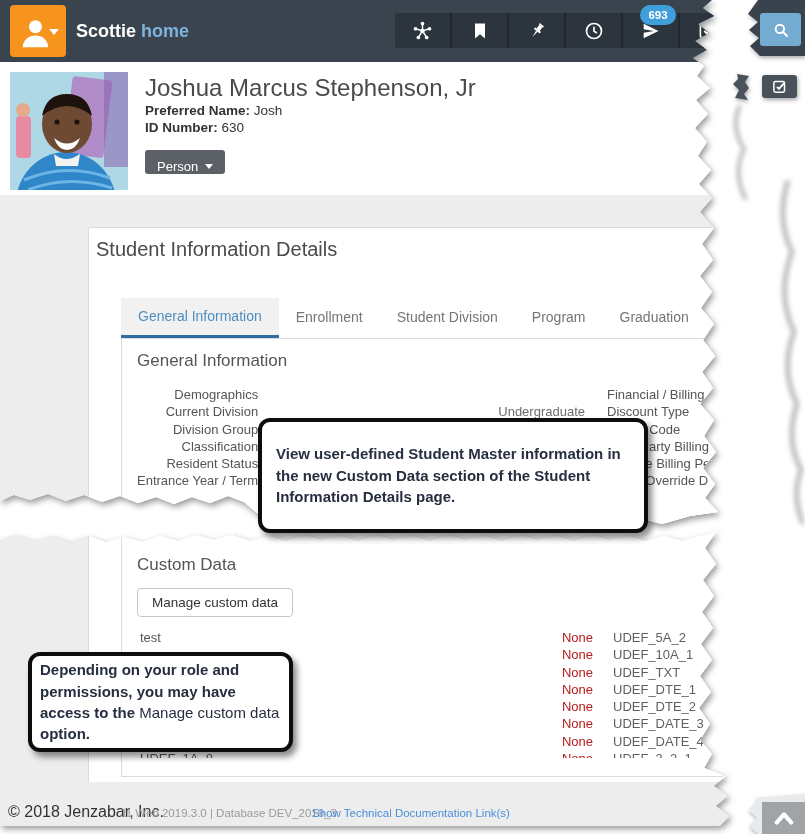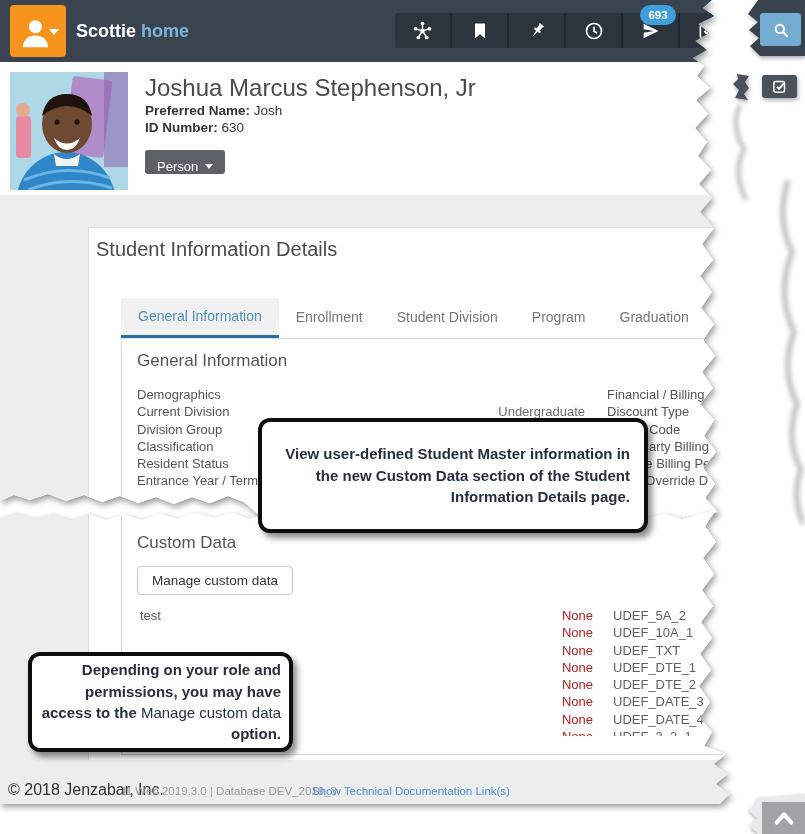--- a/index.html
+++ b/index.html
@@ -7,21 +7,21 @@
          font-family:"Liberation Sans",sans-serif;color:#555;}
   .abs{position:absolute;}
 
   
   .tear-shadow{filter:drop-shadow(2px 3px 3px rgba(0,0,0,.40));}
   .tear-shadow-soft{filter:drop-shadow(1px 2px 2px rgba(0,0,0,.35));}
 
   #topfrag{position:absolute;left:0;top:0;width:805px;height:540px;background:#fff;
     clip-path:polygon(0 0,712px 0,703px 8px,714px 16px,698px 24px,709px 33px,695px 41px,707px 50px,693px 58px,704px 66px,697px 76px,710px 88px,696px 100px,708px 114px,695px 128px,707px 142px,698px 156px,711px 170px,699px 184px,712px 198px,700px 212px,714px 228px,702px 244px,713px 260px,700px 276px,712px 292px,701px 308px,714px 324px,703px 340px,715px 356px,702px 372px,713px 388px,700px 404px,714px 420px,704px 436px,716px 452px,703px 468px,715px 484px,705px 498px,718px 512px,690px 516px,662px 524px,634px 517px,606px 525px,578px 518px,550px 526px,522px 519px,494px 526px,466px 519px,438px 525px,410px 518px,382px 524px,354px 517px,326px 523px,298px 515px,272px 521px,258px 514px,244px 502px,228px 496px,210px 503px,192px 497px,174px 504px,156px 497px,138px 503px,120px 496px,102px 502px,84px 495px,66px 501px,48px 494px,30px 500px,14px 495px,0 501px);}
 
-  #botfrag{position:absolute;left:0;top:508px;width:805px;height:296px;background:#ededee;
+  #botfrag{position:absolute;left:0;top:530px;width:805px;height:296px;background:#ededee;
     clip-path:polygon(0 10px,16px 5px,34px 11px,52px 6px,70px 12px,88px 6px,106px 12px,124px 7px,142px 12px,160px 6px,178px 11px,196px 5px,214px 10px,232px 5px,250px 11px,268px 6px,286px 11px,304px 5px,322px 10px,340px 6px,358px 11px,376px 5px,394px 10px,412px 6px,430px 11px,448px 5px,466px 10px,484px 6px,502px 11px,520px 5px,538px 10px,556px 6px,574px 11px,592px 5px,610px 10px,628px 6px,646px 11px,664px 6px,682px 11px,700px 6px,716px 2px,705px 18px,716px 34px,703px 50px,714px 66px,702px 82px,713px 98px,701px 114px,712px 130px,700px 146px,711px 162px,699px 178px,710px 194px,700px 210px,712px 224px,704px 238px,726px 246px,714px 256px,728px 266px,716px 276px,730px 286px,720px 296px,0 296px);}
 
   
   .navbar{position:absolute;left:0;top:0;width:805px;height:62px;background:#3a444e;}
   .avatar-btn{position:absolute;left:10px;top:5px;width:56px;height:52px;background:#f7941d;border-radius:4px;}
   .avatar-btn svg{position:absolute;left:7px;top:9px;}
   .avatar-caret{position:absolute;right:7px;top:24px;width:0;height:0;border-left:5px solid transparent;border-right:5px solid transparent;border-top:6px solid #fff;}
   .brand{position:absolute;left:76px;top:0;height:74px;line-height:62px;font-size:18px;font-weight:bold;color:#fff;}
   .brand .home{color:#7db3dc;}
   .toolbar{position:absolute;left:395px;top:13px;height:35px;display:flex;background:#2c353e;border-radius:2px;}
@@ -41,21 +41,21 @@
   
   .graybg{position:absolute;left:0;top:195px;width:805px;height:345px;background:#ededee;}
   .panel-top{position:absolute;left:88px;top:227px;width:700px;height:313px;background:#fff;border:1px solid #dcdcdc;border-radius:2px;}
   .panel-title{position:absolute;left:96px;top:238px;font-size:20px;color:#4a4a4a;}
   .tabs{position:absolute;left:121px;top:298px;height:40px;display:flex;font-size:14px;}
   .tab{padding:0 17px;line-height:38px;color:#757575;white-space:nowrap;}
   .tab.active{background:#f1f1f1;color:#4d8fc0;border-bottom:3px solid #2e6da4;line-height:37px;}
   .contentbox-top{position:absolute;left:121px;top:338px;width:600px;height:210px;background:#fff;border:1px solid #dcdcdc;}
   .sec-heading{font-size:17px;color:#555;}
   .frow{height:17.3px;font-size:13px;line-height:17.3px;white-space:nowrap;}
-  .lblcol{position:absolute;left:137px;top:386px;}
+  .lblcol{position:absolute;left:137px;top:386px;text-align:right;}
   .valcol{position:absolute;left:300px;top:386px;width:285px;text-align:right;color:#6b6b6b;}
   .rcol{position:absolute;left:607px;top:386px;width:120px;}
 
   
   .panel-bot{position:absolute;left:88px;top:-6px;width:700px;height:258px;background:#fff;border-left:1px solid #dcdcdc;}
   .contentbox-bot{position:absolute;left:121px;top:-6px;width:600px;height:252px;background:#fff;border:1px solid #dcdcdc;border-top:none;}
   .cutdash{position:absolute;left:170px;top:1px;width:520px;height:5px;opacity:.75;
            background:repeating-linear-gradient(90deg,#c0c4c6 0 22px,transparent 22px 36px);}
   .custom-heading{position:absolute;left:137px;top:25px;}
   .manage-btn{position:absolute;left:137px;top:58px;height:29px;padding:0 14px;background:#fff;border:1px solid #c6c6c6;border-radius:4px;font-size:13.5px;color:#333;font-family:"Liberation Sans",sans-serif;}
@@ -74,21 +74,21 @@
   .search-btn{position:absolute;left:16px;top:13px;width:41px;height:33px;background:#74abd0;border-radius:3px;border:none;display:flex;align-items:center;justify-content:center;}
   #sliverfrag{position:absolute;left:731px;top:74px;width:18px;height:26px;background:#49525a;
     clip-path:polygon(6px 0,18px 2px,14px 8px,18px 14px,13px 20px,17px 26px,4px 24px,8px 16px,2px 10px,7px 5px);}
   .task-btn{position:absolute;left:762px;top:75px;width:35px;height:23px;background:#49525a;border-radius:3px;border:none;display:flex;align-items:center;justify-content:center;}
   #scrollfrag{position:absolute;left:744px;top:792px;width:61px;height:42px;background:#e8eaec;
     clip-path:polygon(12px 6px,61px 2px,61px 42px,14px 42px,5px 34px,13px 26px,4px 18px,11px 12px);}
   .scrolltop-btn{position:absolute;left:18px;top:10px;width:43px;height:32px;background:#a0a4a7;border:none;display:flex;align-items:center;justify-content:center;}
 
   
   .callout{position:absolute;background:#fff;border:4px solid #0d0d0d;border-radius:12px;
-           color:#262e40;font-size:15px;font-weight:bold;text-align:right;z-index:10;
+           color:#262e40;font-size:15px;font-weight:bold;text-align:left;z-index:10;
            display:flex;align-items:center;justify-content:center;
            filter:drop-shadow(4px 5px 3px rgba(0,0,0,.45));}
   #callout1{left:258px;top:418px;width:354px;height:107px;padding:0 14px;line-height:1.45;}
   #callout2{left:28px;top:652px;width:241px;height:92px;padding:0 8px;line-height:1.42;}
   #callout2 .reg{font-weight:normal;}
 
   
   .curl{position:absolute;filter:blur(2px);opacity:.5;z-index:1;}
 </style>
 </head>

